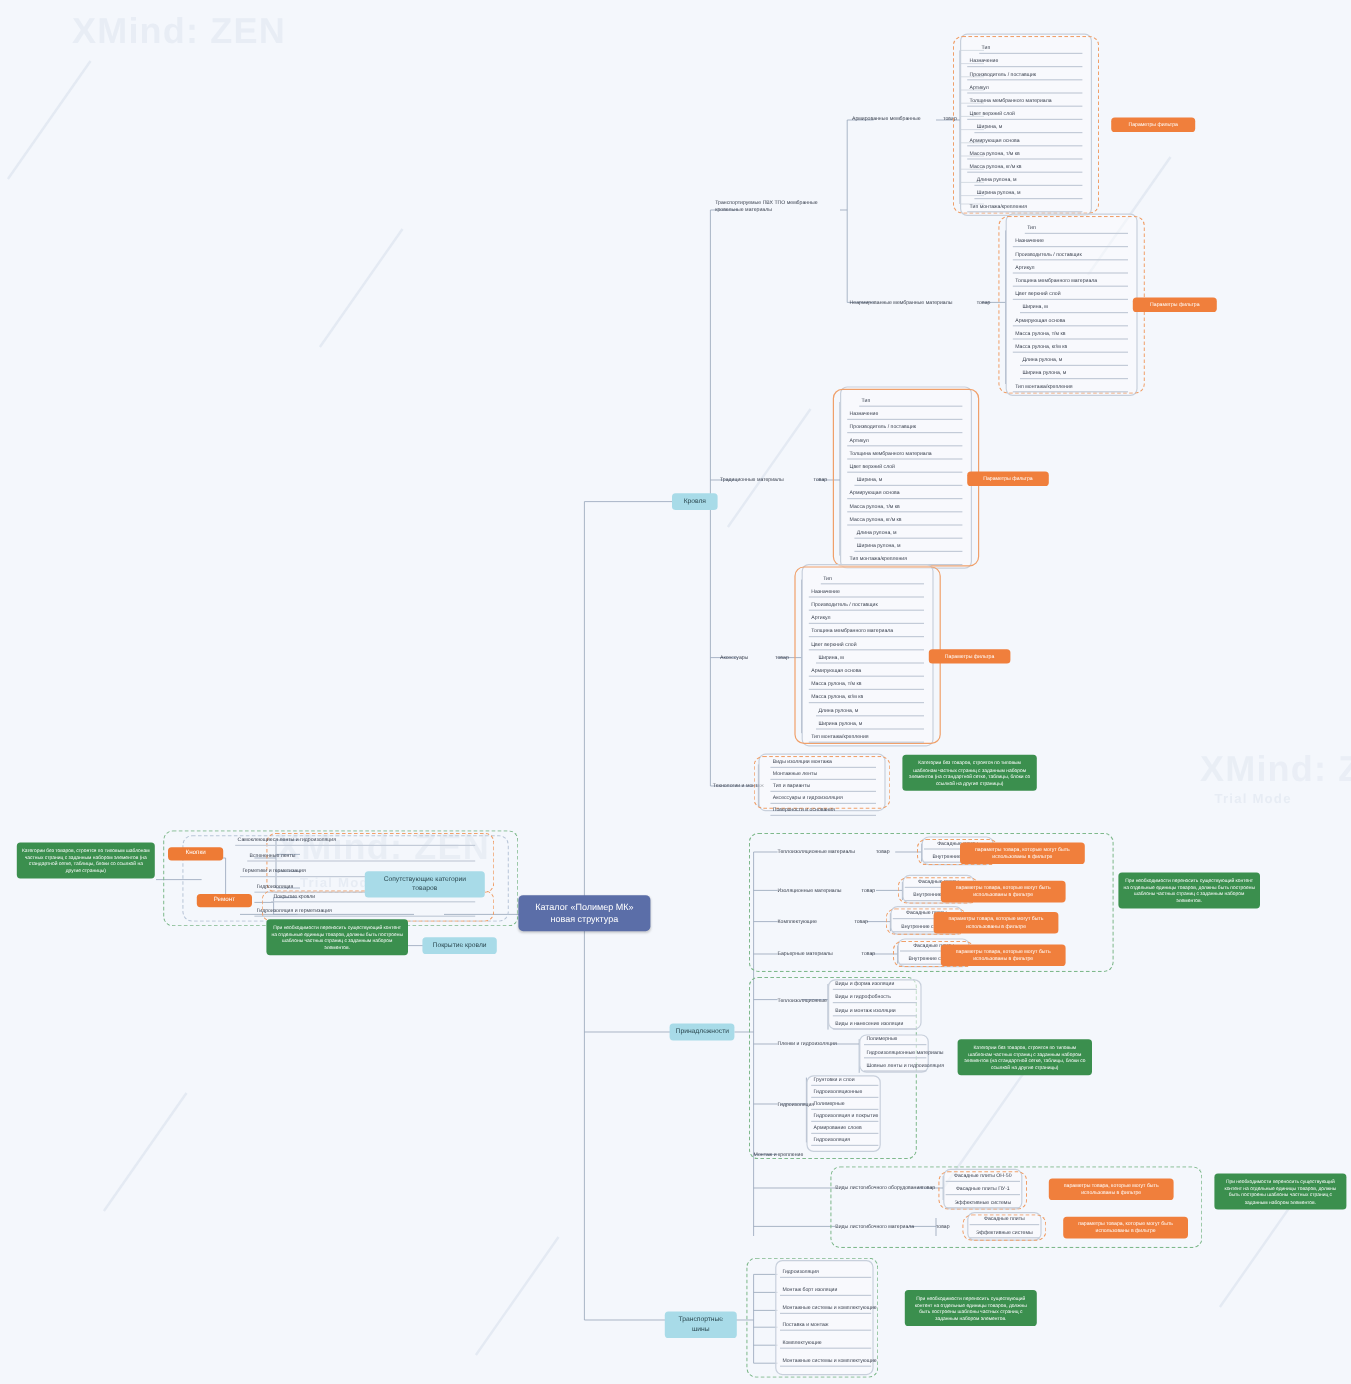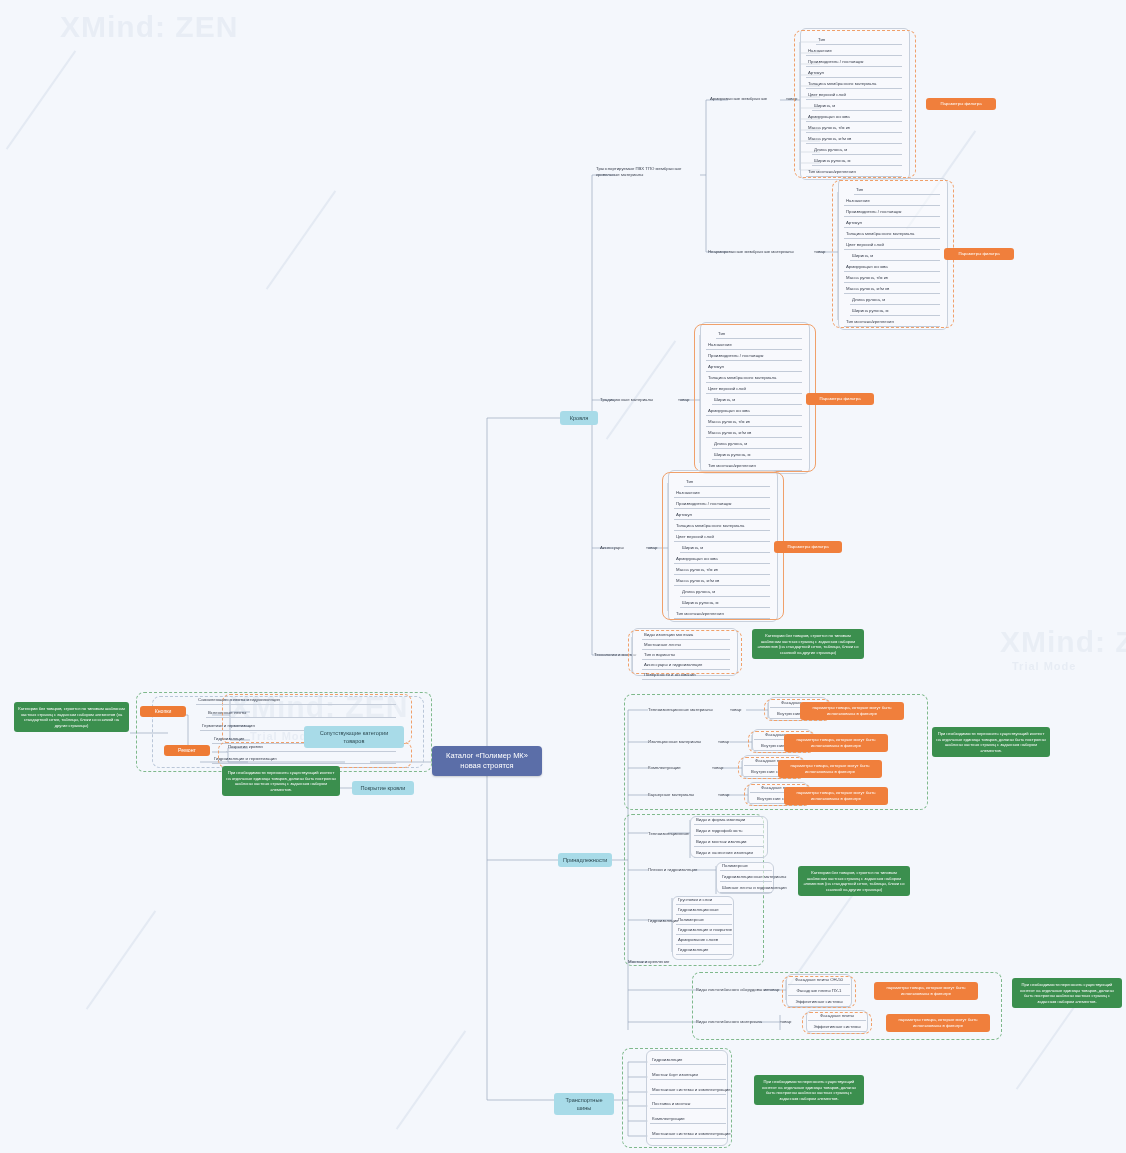--- a/index.html
+++ b/index.html
@@ -184,21 +184,21 @@
         <path d="M230,740 L250,740"></path>
       <path d="M228,748 L228,762"></path>
       <path d="M212,752 L228,752"></path>
       <path d="M228,748 L248,748"></path>
         <path d="M228,762 L248,762"></path>
       <path d="M372,733 L400,733"></path>
       <path d="M355,788 L340,788"></path>
     </g>
   </svg>
 
-  <div class="node n-root" style="left:432px;top:746px;width:110px;">Каталог «Полимер МК» новая строятся</div>
+  <div class="node n-root" style="left:432px;top:746px;width:110px;">Каталог «Полимер МК» новая структура</div>
 
   <div class="grp grp-g" style="left:136px;top:692px;width:296px;width:296px;height:80px;"></div>
   <div class="grp grp-b" style="left:152px;top:696px;width:272px;height:72px;"></div>
 
   <div class="node n-green" style="left:14px;top:702px;width:115px;">Категории без товаров, строятся по типовым шаблонам частных страниц с заданным набором элементов (на стандартной сетке, таблицы, блоки со ссылкой на другие страницы)</div>
 
   <div class="grp grp-o" style="left:222px;top:694px;width:190px;height:50px;"></div>
   <div class="node n-orange" style="left:140px;top:706px;width:46px;">Кнопки</div>
   <div class="node n-plain under" style="left:196px;top:696px;width:200px;">Самоклеющиеся ленты и гидроизоляция</div>
   <div class="node n-plain under" style="left:206px;top:709px;width:190px;">Вспененные ленты</div>

